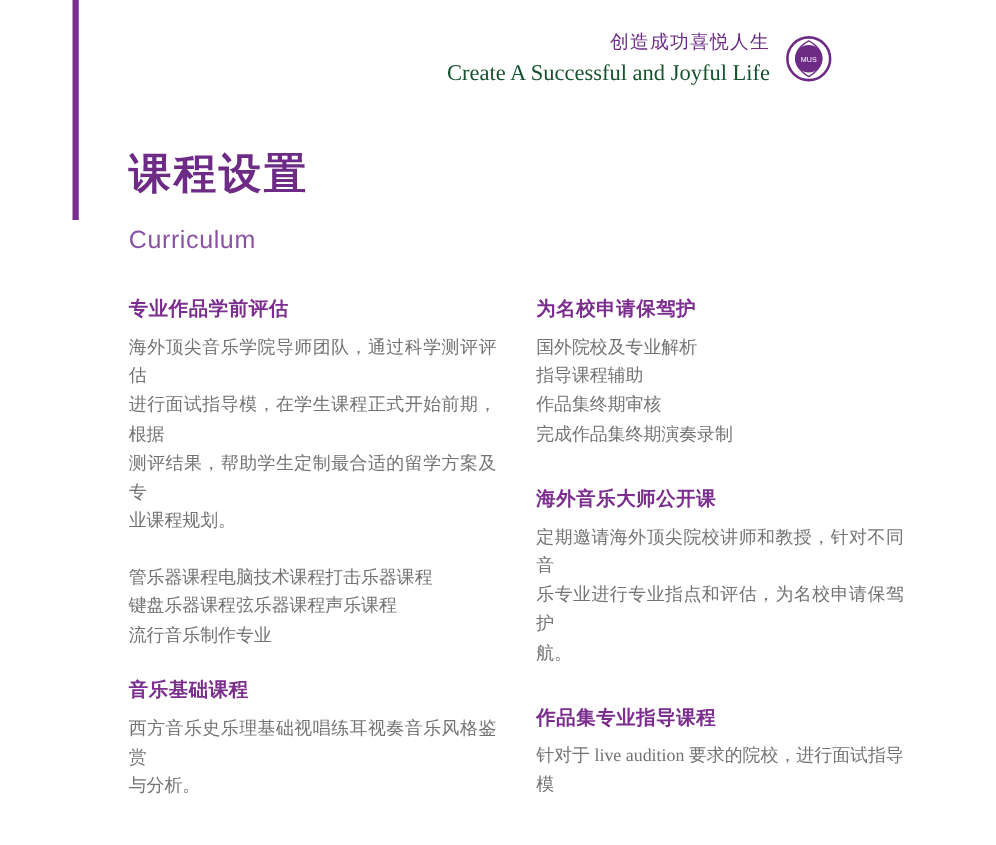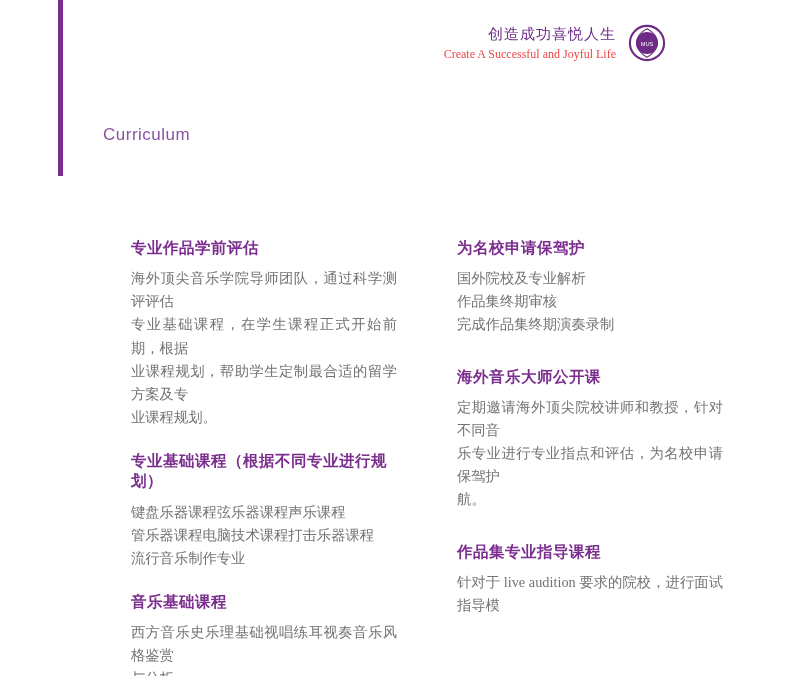--- a/index.html
+++ b/index.html
@@ -45,22 +45,22 @@
     line-height: 1.35;
   }
   .brand-cn {
     font-family: "Liberation Serif", serif;
     font-size: 15px;
     letter-spacing: 1px;
     color: #6d2b86;
   }
   .brand-en {
     font-family: "Liberation Serif", serif;
-    font-size: 12px;
-    color: #ef4444;
+    font-size: 18px;
+    color: #14532d;
     margin-top: 2px;
   }
   .brand-logo {
     width: 38px;
     height: 38px;
     flex: 0 0 38px;
   }
   
   .title-block {
     position: absolute;
@@ -71,40 +71,39 @@
     font-family: "Liberation Serif", serif;
     font-size: 34px;
     font-weight: bold;
     color: #6d2b86;
     letter-spacing: 2px;
     line-height: 1.15;
     margin: 0;
   }
   .title-en {
     font-family: "Liberation Sans", sans-serif;
-    font-size: 17px;
+    font-size: 20px;
     color: #8a52a3;
-    margin-top: 5px;
+    margin-top: 22px;
     letter-spacing: 0.5px;
   }
   
   .columns {
     position: absolute;
     left: 103px;
     top: 238px;
     width: 620px;
     display: flex;
     gap: 32px;
   }
   .col {
     width: 294px;
   }
   .section {
     margin-bottom: 22px;
-    margin-left: 28px;
   }
   .section:last-child { margin-bottom: 0; }
   .sec-title {
     font-family: "Liberation Serif", serif;
     font-weight: bold;
     font-size: 15.5px;
     color: #7b2e8e;
     letter-spacing: 0.5px;
     margin: 0 0 9px 0;
     line-height: 1.3;
@@ -136,55 +135,56 @@
       <svg width="38" height="38" viewBox="0 0 40 40" xmlns="http://www.w3.org/2000/svg">
         <circle cx="20" cy="20" r="18" fill="none" stroke="#6d2b86" stroke-width="2.2"></circle>
         <circle cx="20" cy="20" r="11.5" fill="#6d2b86"></circle>
         <path d="M9 20 C9 10, 20 5, 20 5 C20 5, 31 10, 31 20 C31 29, 20 35, 20 35 C20 35, 9 29, 9 20 Z" fill="none" stroke="#6d2b86" stroke-width="1.2"></path>
         <text x="20" y="23" font-size="6" fill="#ffffff" text-anchor="middle" font-family="Liberation Sans, sans-serif">MUS</text>
       </svg>
     </div>
   </div>
 
   <div class="title-block">
+    <h1 class="title-cn">课程设置</h1>
     <div class="title-en">Curriculum</div>
   </div>
 
   <div class="columns">
     <div class="col col-left">
         <div class="section">
           <div class="sec-title">专业作品学前评估</div>
           <p class="sec-body">
             <span class="ln">海外顶尖音乐学院导师团队，通过科学测评评估</span>
-            <span class="ln">专业基础课程，在学生课程正式开始前期，根据</span>
-            <span class="ln">业课程规划，帮助学生定制最合适的留学方案及专</span>
+            <span class="ln">进行面试指导模，在学生课程正式开始前期，根据</span>
+            <span class="ln">测评结果，帮助学生定制最合适的留学方案及专</span>
             <span class="ln">业课程规划。</span>
           </p>
         </div>
         <div class="section">
-          <div class="sec-title">专业基础课程（根据不同专业进行规划）</div>
-          <p class="sec-body">
+          <p class="sec-body">
+            <span class="ln">管乐器课程电脑技术课程打击乐器课程</span>
             <span class="ln">键盘乐器课程弦乐器课程声乐课程</span>
-            <span class="ln">管乐器课程电脑技术课程打击乐器课程</span>
             <span class="ln">流行音乐制作专业</span>
           </p>
         </div>
         <div class="section">
           <div class="sec-title">音乐基础课程</div>
           <p class="sec-body">
             <span class="ln">西方音乐史乐理基础视唱练耳视奏音乐风格鉴赏</span>
             <span class="ln">与分析。</span>
           </p>
         </div>
       </div>
     <div class="col col-right">
         <div class="section">
           <div class="sec-title">为名校申请保驾护</div>
           <p class="sec-body">
             <span class="ln">国外院校及专业解析</span>
+            <span class="ln">指导课程辅助</span>
             <span class="ln">作品集终期审核</span>
             <span class="ln">完成作品集终期演奏录制</span>
           </p>
         </div>
         <div class="section">
           <div class="sec-title">海外音乐大师公开课</div>
           <p class="sec-body">
             <span class="ln">定期邀请海外顶尖院校讲师和教授，针对不同音</span>
             <span class="ln">乐专业进行专业指点和评估，为名校申请保驾护</span>
             <span class="ln">航。</span>

